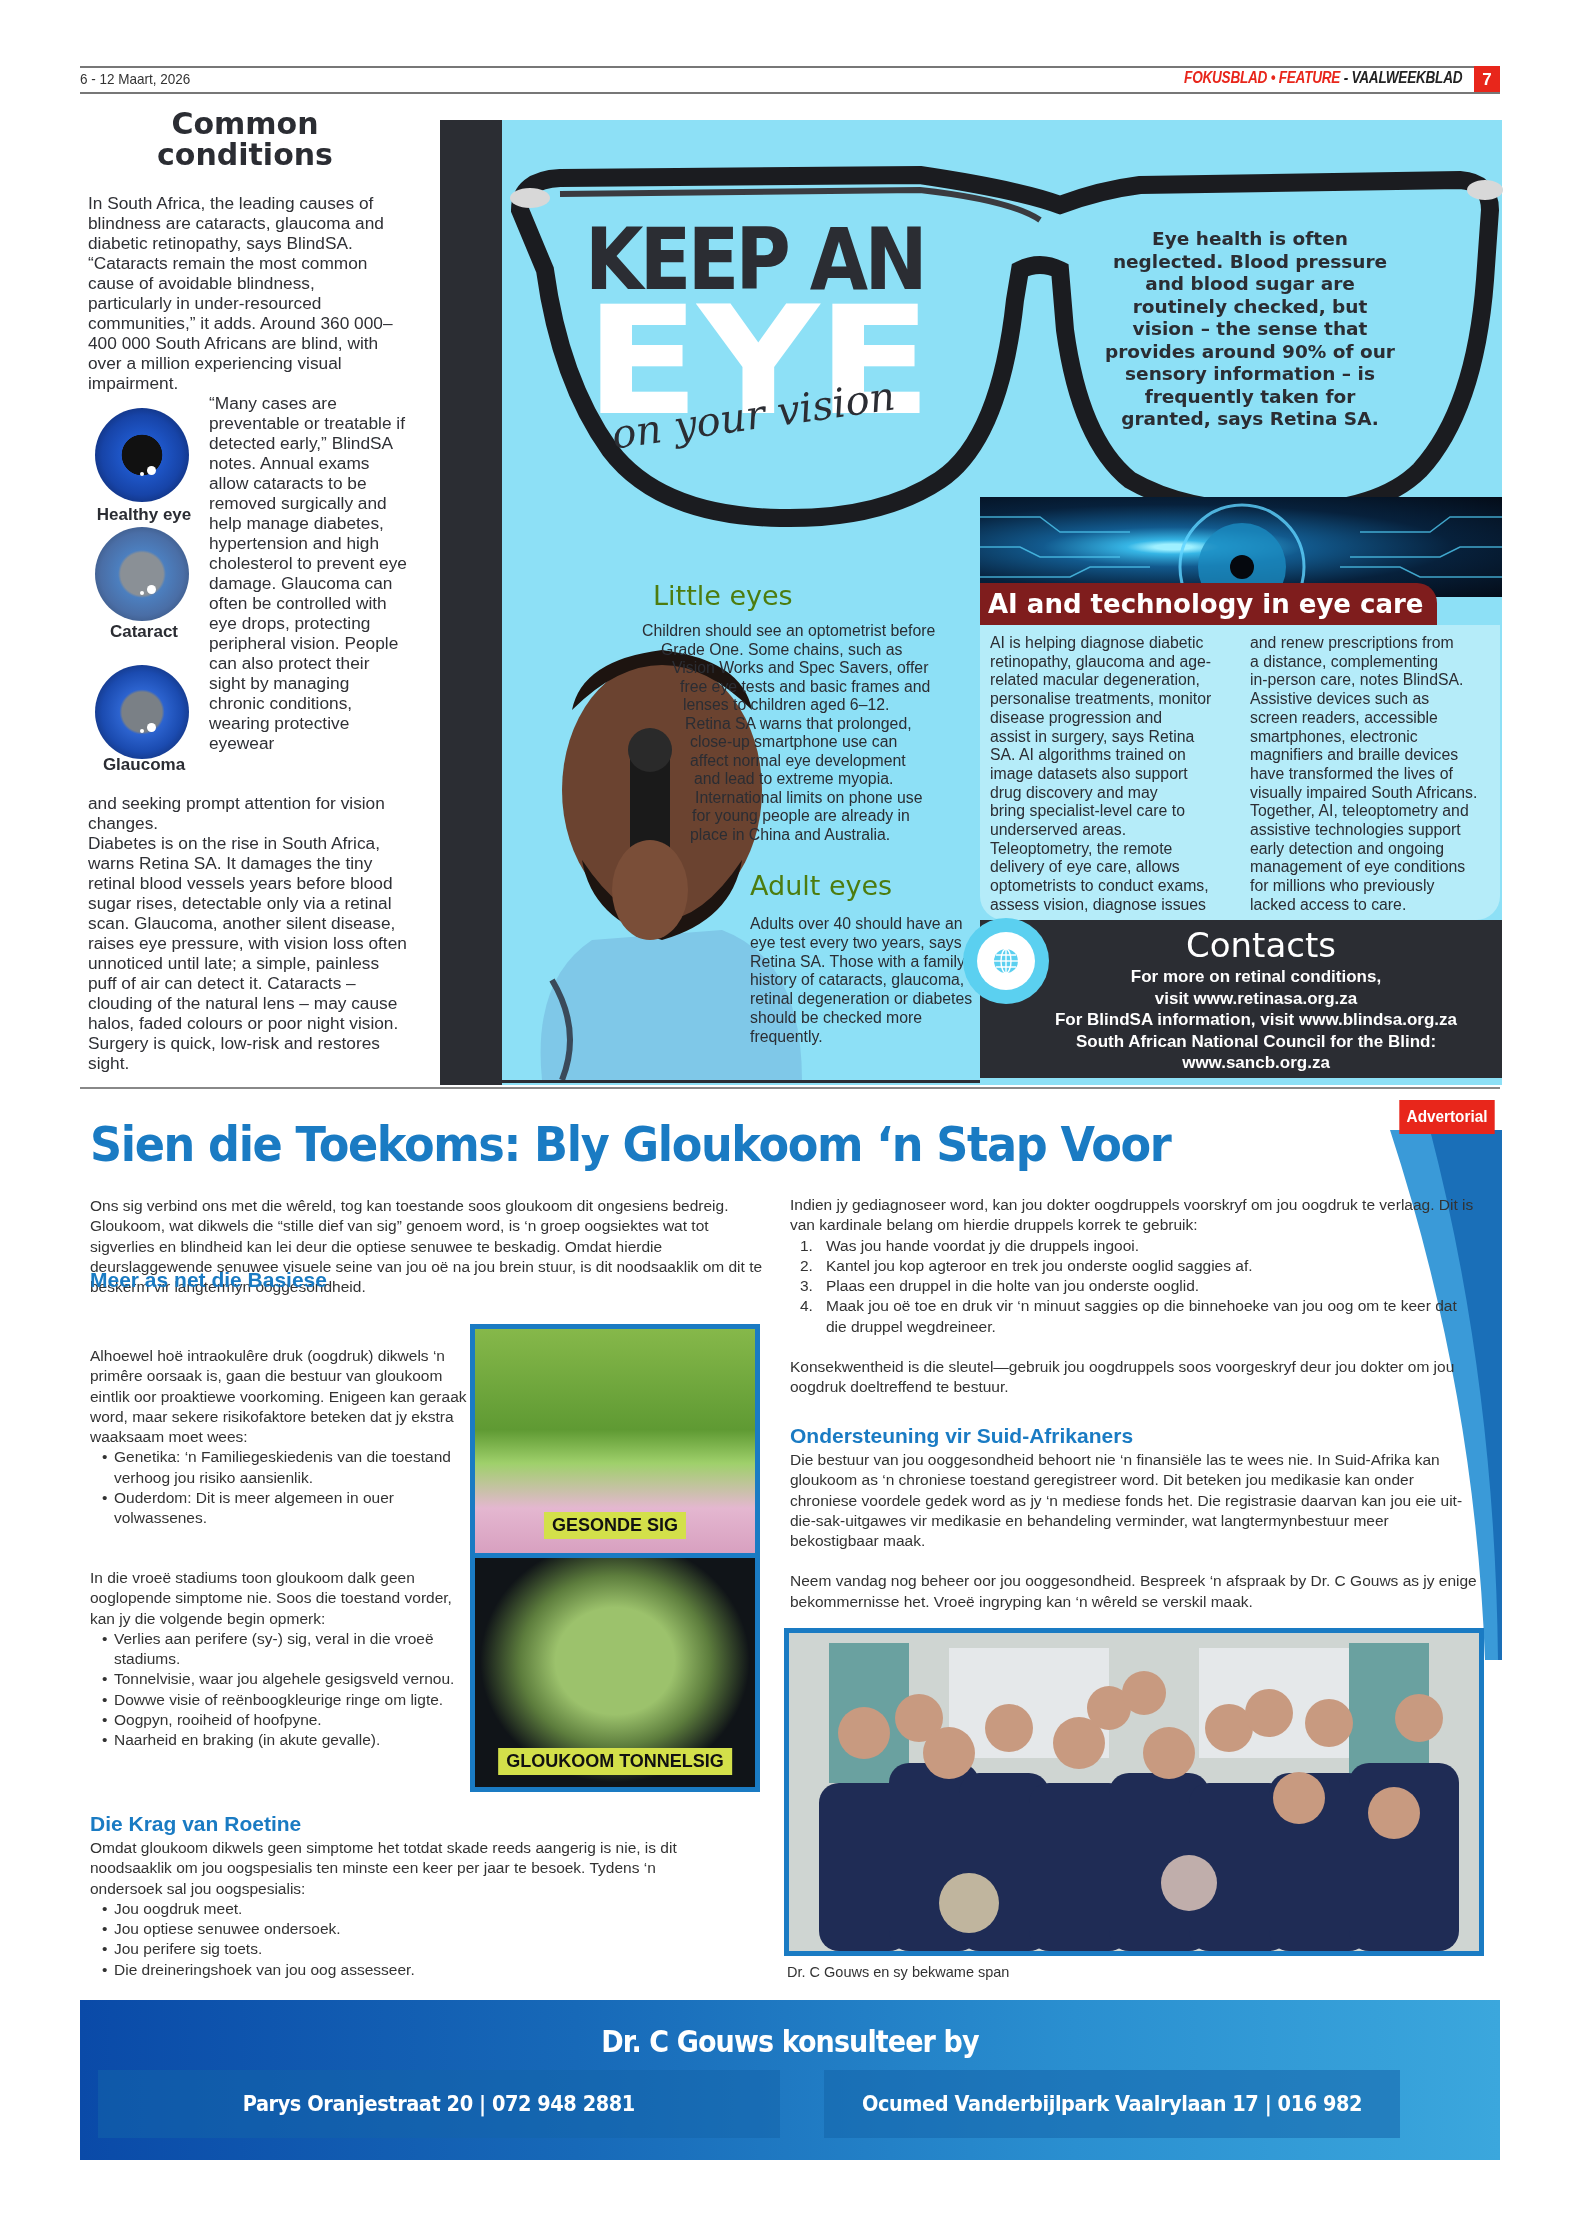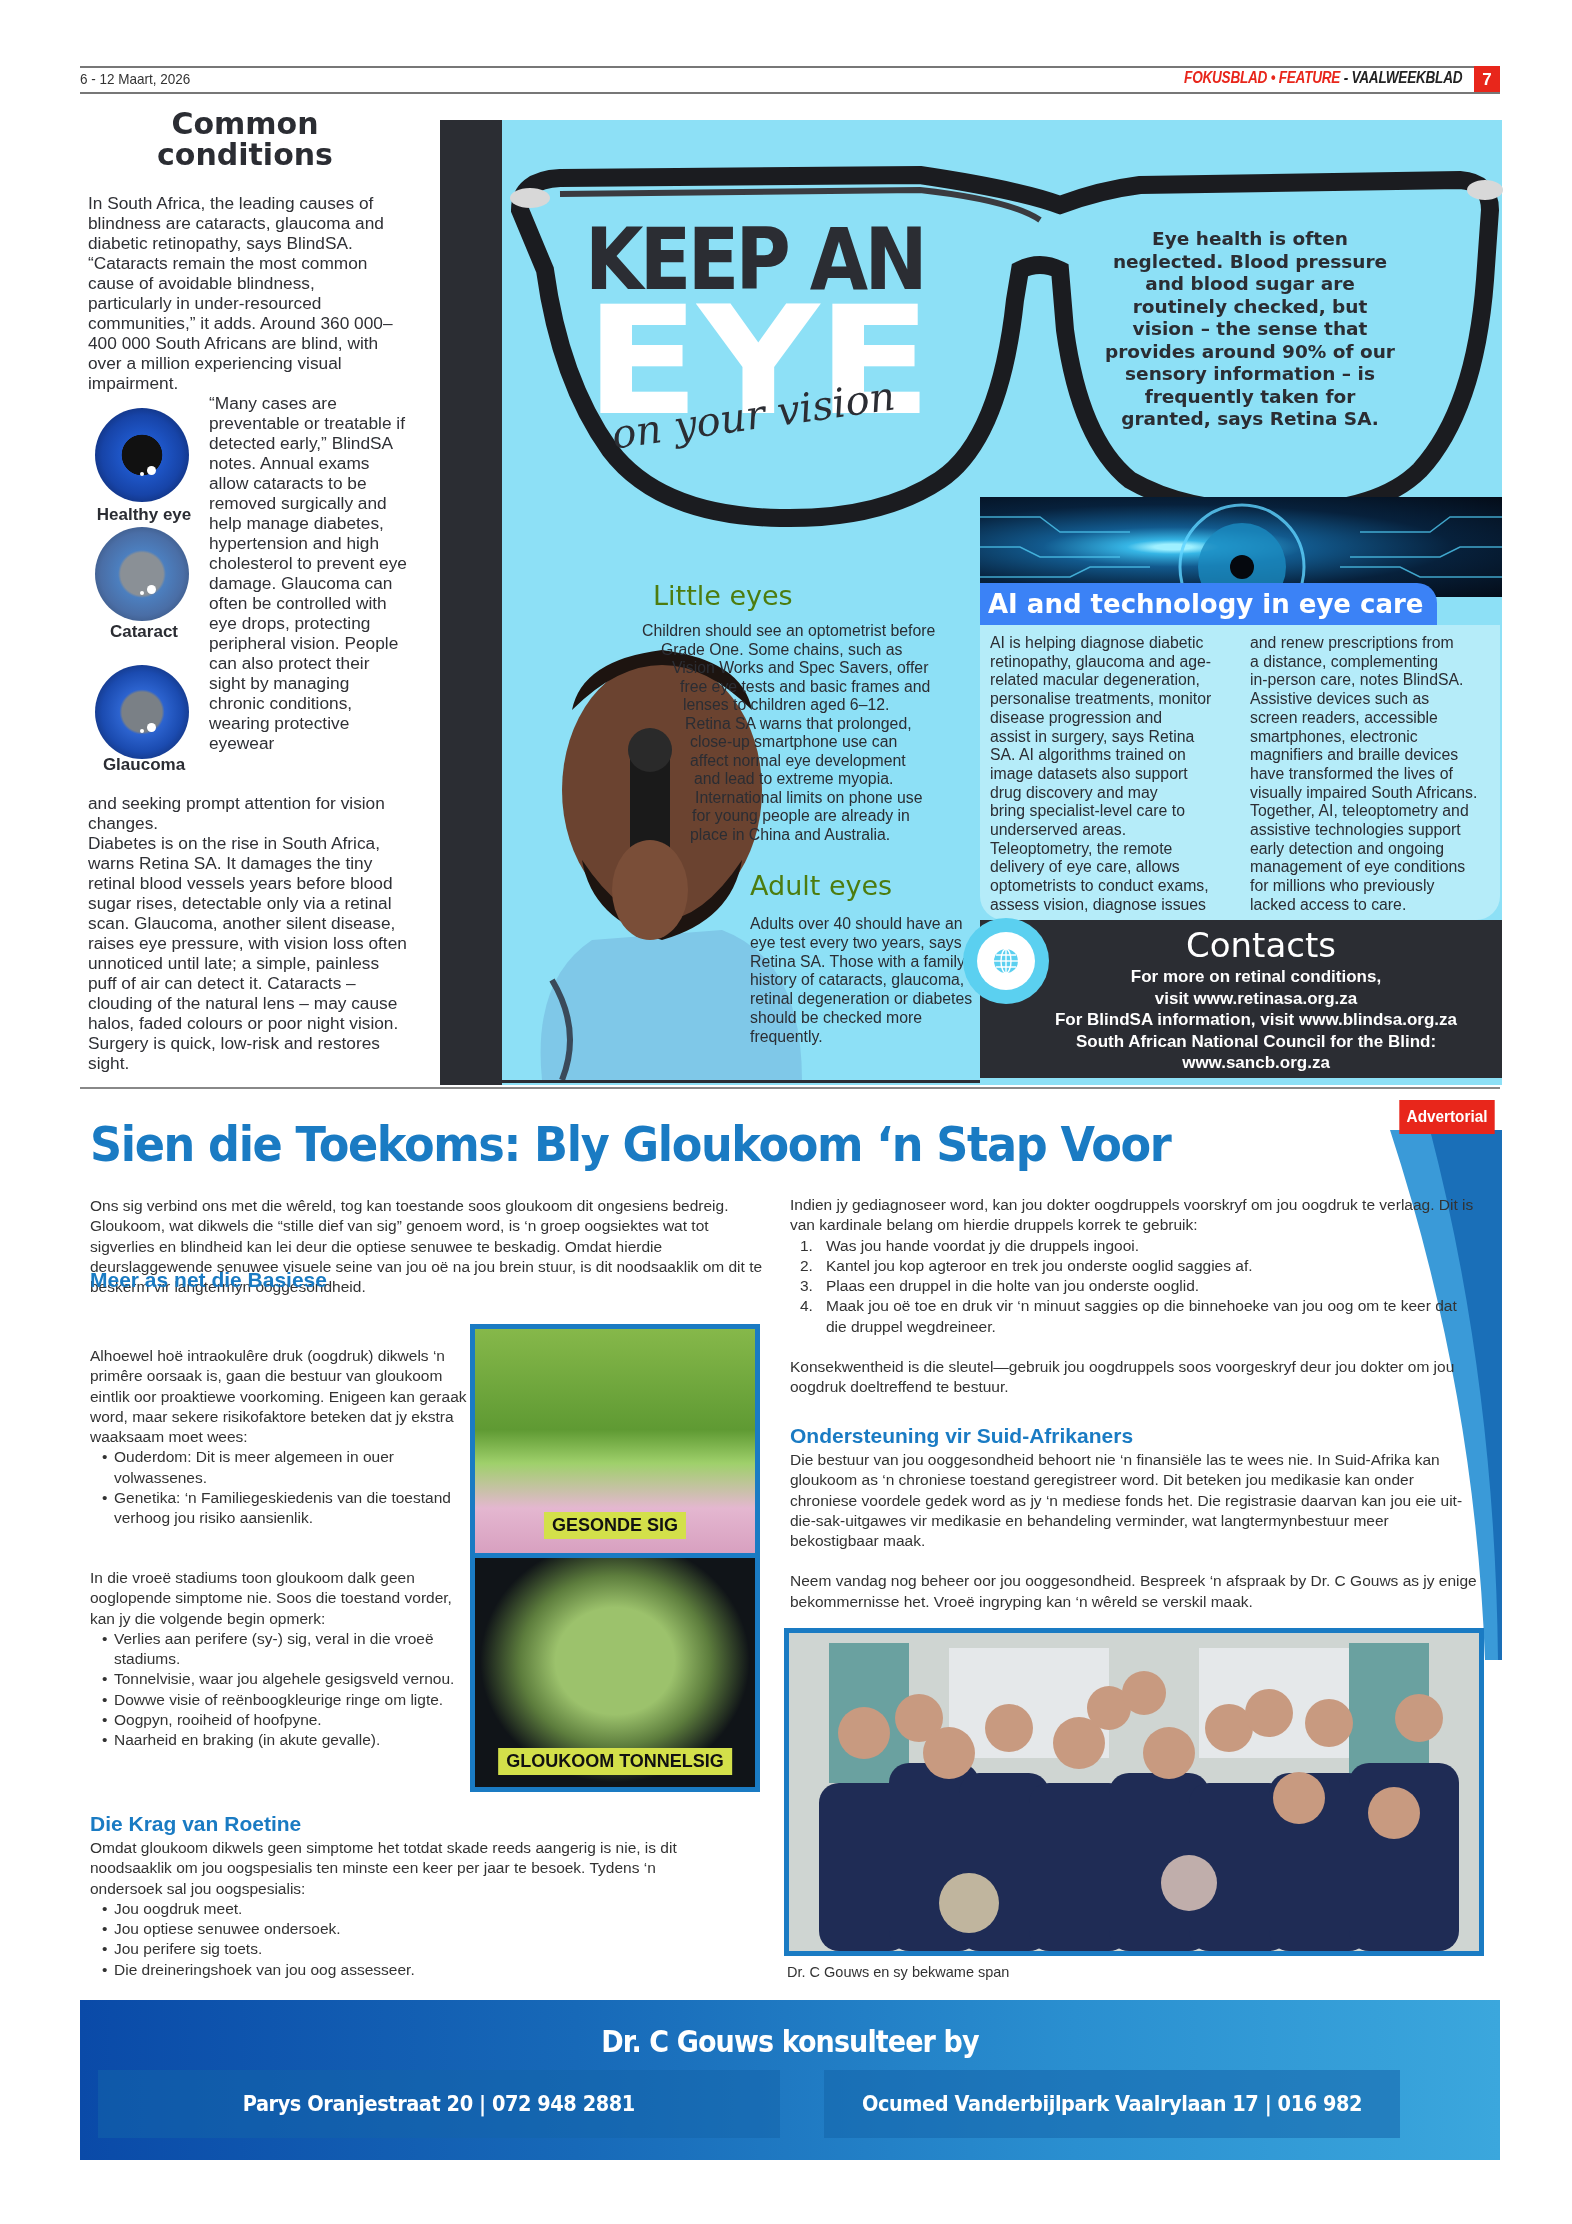--- a/index.html
+++ b/index.html
@@ -39,21 +39,21 @@
 
   .person { left: 502px; top: 560px; width: 310px; height: 520px; }
   .sub-h { font-family: "DejaVu Sans", sans-serif; font-size: 27px; color: #4d7c0f; }
   .little-h { left: 653px; top: 580px; }
   .little-t { left: 640px; top: 622px; width: 330px; font-size: 15.8px; line-height: 18.5px; color: #2b2d33; }
   .little-t div { white-space: nowrap; }
   .adult-h { left: 750px; top: 870px; }
   .adult-t { left: 750px; top: 915px; width: 230px; font-size: 15.8px; line-height: 18.8px; color: #2b2d33; }
 
   .ai-img { left: 980px; top: 497px; width: 522px; height: 100px; background: radial-gradient(ellipse at 37% 50%, #9ff0ff 0 4%, #36b6e6 10%, #125a8e 28%, #07213c 60%, #040c18 100%); overflow: hidden; }
-  .ai-h { left: 980px; top: 583px; height: 42px; padding: 0 14px 0 8px; background: #3b82f6; border-radius: 0 20px 0 0; color: #fff; font-family: "DejaVu Sans", sans-serif; font-weight: bold; font-size: 26px; line-height: 42px; }
+  .ai-h { left: 980px; top: 583px; height: 42px; padding: 0 14px 0 8px; background: #7f1d1d; border-radius: 0 20px 0 0; color: #fff; font-family: "DejaVu Sans", sans-serif; font-weight: bold; font-size: 26px; line-height: 42px; }
   .ai-box { left: 980px; top: 625px; width: 520px; height: 295px; background: #b5ecf9; border-radius: 0 0 24px 24px; }
   .ai-col { font-size: 15.8px; line-height: 18.7px; color: #2b2d33; }
   .ai-c1 { left: 990px; top: 634px; width: 250px; }
   .ai-c2 { left: 1250px; top: 634px; width: 250px; }
   .ai-col div { white-space: nowrap; }
 
   .contacts { left: 980px; top: 920px; width: 522px; height: 158px; background: #2b2d33; }
   .globe-ring { left: 963px; top: 918px; width: 86px; height: 86px; border-radius: 50%; background: #5bd0f0; }
   .globe-in { left: 977px; top: 932px; width: 58px; height: 58px; border-radius: 50%; background: #ffffff; }
   .globe-icon { left: 992px; top: 947px; width: 28px; height: 28px; }
@@ -265,22 +265,22 @@
 </svg>
 <div class="abs adv-badge">Advertorial</div>
 <div class="abs adv-title">Sien die Toekoms: Bly Gloukoom ‘n Stap Voor</div>
 
 <div class="abs ab ab-intro">Ons sig verbind ons met die wêreld, tog kan toestande soos gloukoom dit ongesiens bedreig. Gloukoom, wat dikwels die “stille dief van sig” genoem word, is ‘n groep oogsiektes wat tot sigverlies en blindheid kan lei deur die optiese senuwee te beskadig. Omdat hierdie deurslaggewende senuwee visuele seine van jou oë na jou brein stuur, is dit noodsaaklik om dit te beskerm vir langtermyn ooggesondheid.</div>
 
 <div class="abs ab-h ab-h1">Meer as net die Basiese</div>
 <div class="abs ab ab-p1">
   <div>Alhoewel hoë intraokulêre druk (oogdruk) dikwels ‘n primêre oorsaak is, gaan die bestuur van gloukoom eintlik oor proaktiewe voorkoming. Enigeen kan geraak word, maar sekere risikofaktore beteken dat jy ekstra waaksaam moet wees:</div>
   <ul class="blist">
+    <li>Genetika: ‘n Familiegeskiedenis van die toestand verhoog jou risiko aansienlik.</li>
     <li>Ouderdom: Dit is meer algemeen in ouer  volwassenes.</li>
-    <li>Genetika: ‘n Familiegeskiedenis van die toestand verhoog jou risiko aansienlik.</li>
   </ul>
 </div>
 <div class="abs ab ab-p2">
   <div>In die vroeë stadiums toon gloukoom dalk geen ooglopende simptome nie. Soos die toestand vorder, kan jy die volgende begin opmerk:</div>
   <ul class="blist">
     <li>Verlies aan perifere (sy-) sig, veral in die vroeë stadiums.</li>
     <li>Tonnelvisie, waar jou algehele gesigsveld vernou.</li>
     <li>Dowwe visie of reënboogkleurige ringe om ligte.</li>
     <li>Oogpyn, rooiheid of hoofpyne.</li>
     <li>Naarheid en braking (in akute gevalle).</li>

